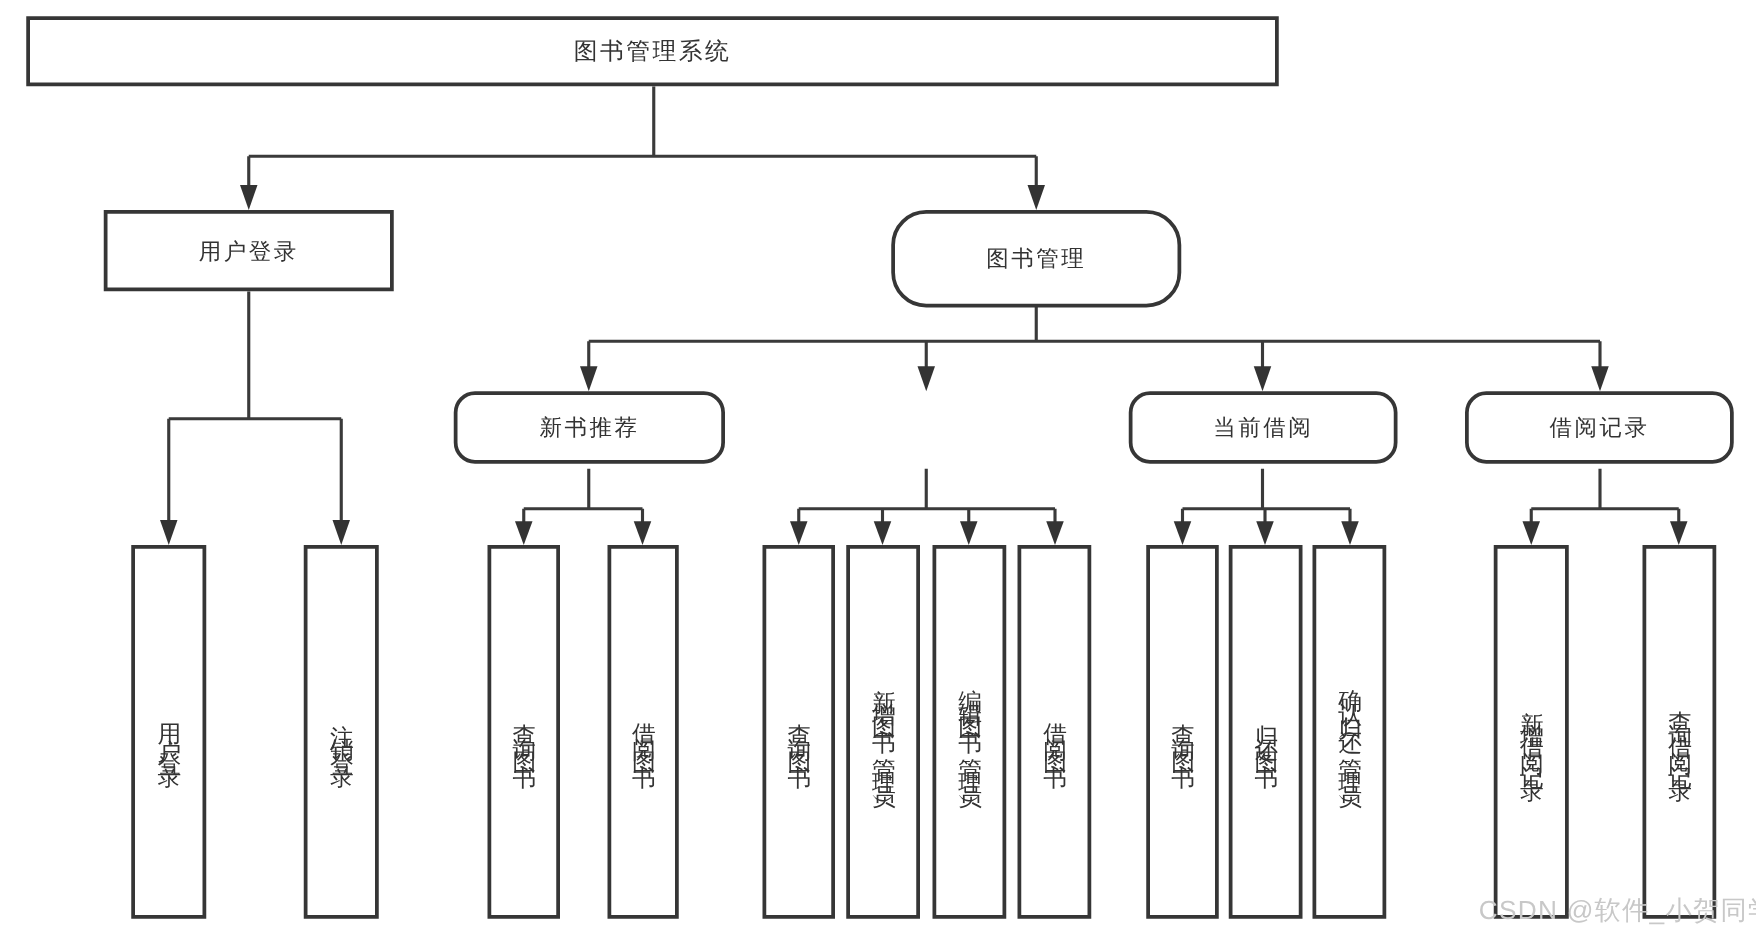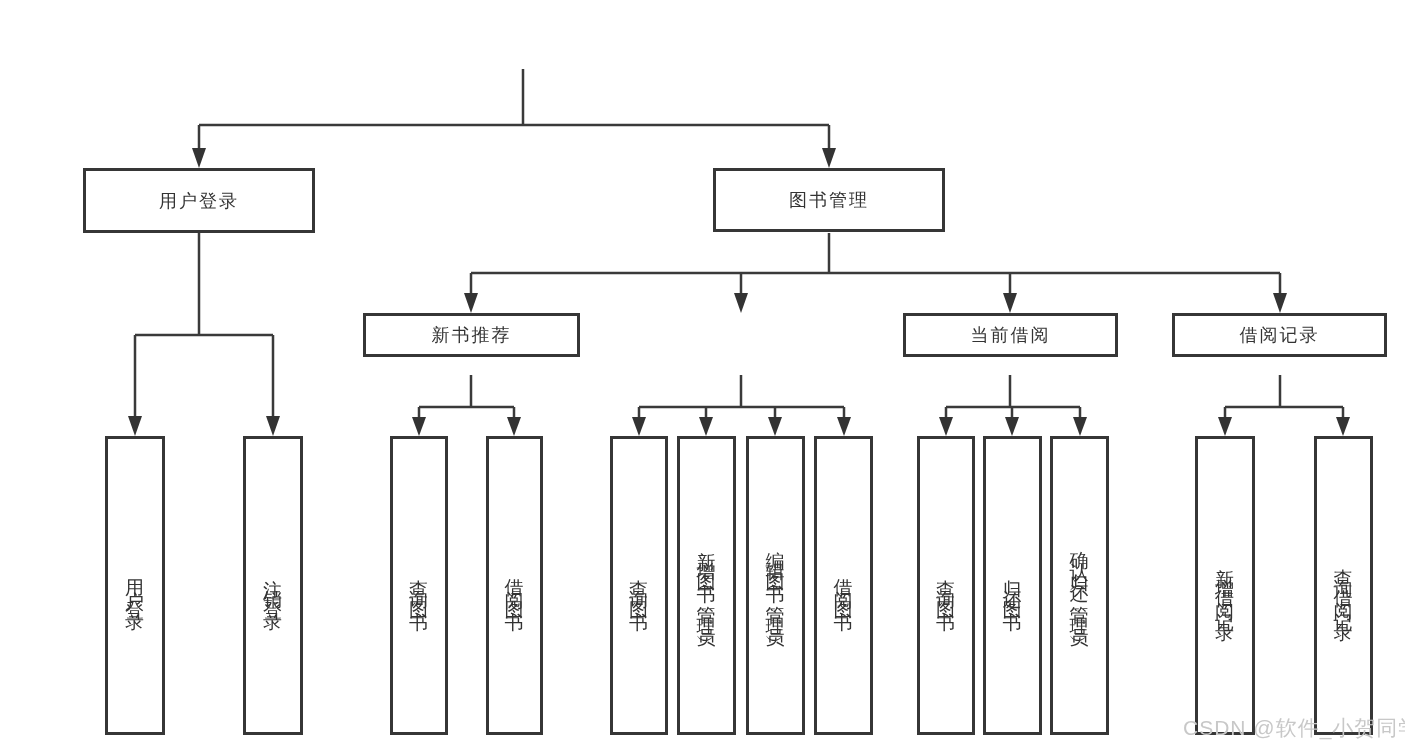--- a/index.html
+++ b/index.html
@@ -11,22 +11,22 @@
   .wires path{stroke:#3a3a3a;stroke-width:2.5;fill:none;}
   .wires polygon{fill:#333333;stroke:none;}
   .box{
     position:absolute;box-sizing:border-box;background:#ffffff;
     border:3px solid #363636;display:flex;align-items:center;justify-content:center;
     z-index:2;
   }
   .hbox{font-size:18px;letter-spacing:2px;white-space:nowrap;}
   .root{left:21px;top:13px;width:1002px;height:56px;font-size:19px;}
   .l2a{left:83px;top:168px;width:232px;height:65px;}
-  .l2b{left:713px;top:168px;width:232px;height:64px;}
-  .l3{top:313px;height:44px;}
+  .l2b{left:713px;top:168px;width:232px;height:78px;border-radius:28px;}
+  .l3{top:313px;height:58px;border-radius:17px;}
   .vbox{
     top:436px;height:299px;
     writing-mode:vertical-rl;text-orientation:mixed;
     font-size:19px;letter-spacing:11px;line-height:1;
   }
   .watermark{
     position:absolute;left:1183px;top:714px;z-index:5;
     font-size:21px;color:#c8c8c8;letter-spacing:1px;white-space:nowrap;
   }
 </style>
@@ -71,20 +71,21 @@
       <polygon points="1005,417 1019,417 1012,436"></polygon>
       <polygon points="1073,417 1087,417 1080,436"></polygon>
     </g>
     <g>
       <path d="M1280,375 V407 M1225,407 H1343 M1225,407 V418 M1343,407 V418"></path>
       <polygon points="1218,417 1232,417 1225,436"></polygon>
       <polygon points="1336,417 1350,417 1343,436"></polygon>
     </g>
   </svg>
 
+  <div class="box hbox root">图书管理系统</div>
 
   <div class="box hbox l2a">用户登录</div>
   <div class="box hbox l2b">图书管理</div>
 
   <div class="box hbox l3" style="left:363px;width:217px;">新书推荐</div>
   <div class="box hbox l3" style="left:903px;width:215px;text-align:center;">当前借阅</div>
   <div class="box hbox l3" style="left:1172px;width:215px;text-align:center;">借阅记录</div>
 
   <div class="box vbox" style="left:105px;width:60px;">用户登录</div>
   <div class="box vbox" style="left:243px;width:60px;">注销登录</div>

